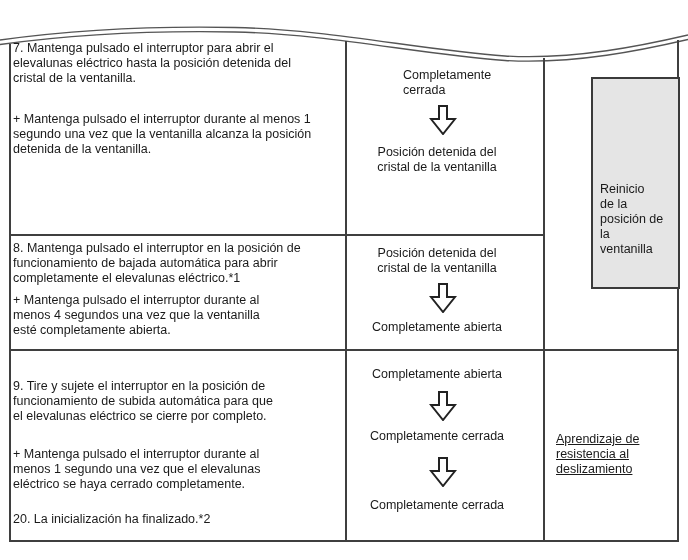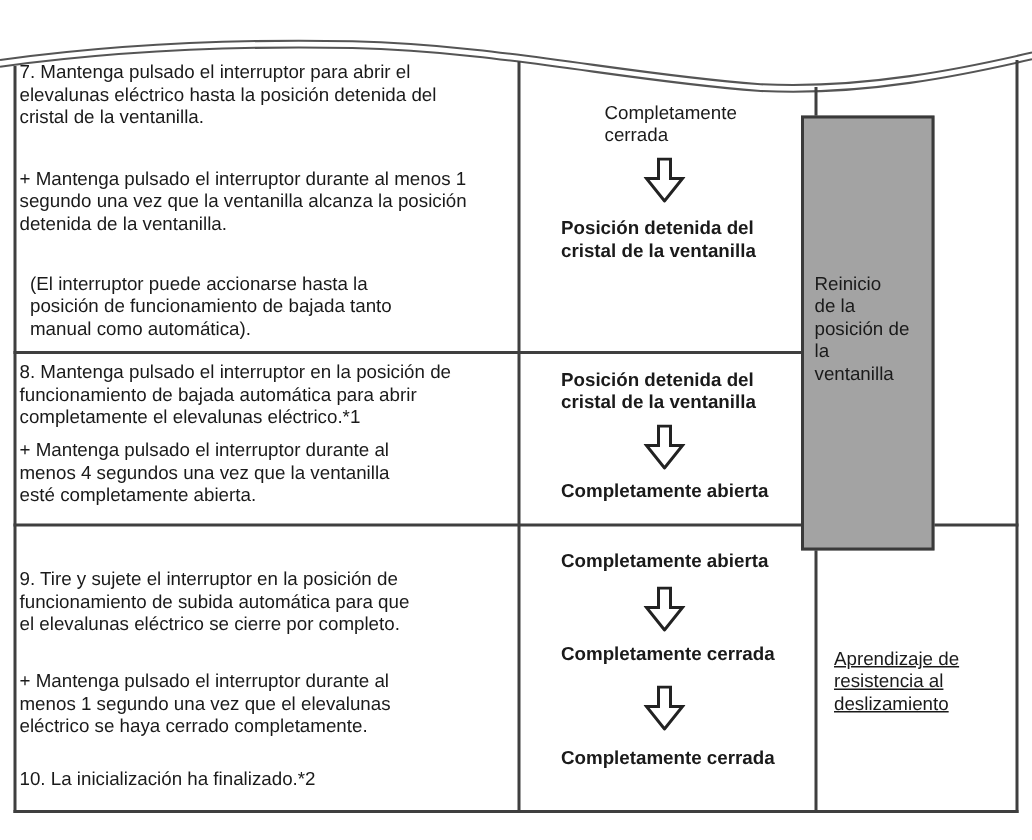--- a/index.html
+++ b/index.html
@@ -14,28 +14,28 @@
     line-height: 15px;
     color: #1a1a1a;
     overflow: hidden;
     padding-left: 30px;
   }
   svg.lines { position: absolute; left: 0; top: 0; }
   .txt { white-space: pre-line; }
   .left-cell { position: absolute; left: 13px; width: 326px; }
   .left-cell p { white-space: pre-line; }
   .indent { padding-left: 7px; }
-  .mid { position: absolute; left: 374px; width: 158px; text-align: left; white-space: pre-line; font-weight: bold; }
+  .mid { position: absolute; left: 358px; width: 158px; text-align: center; white-space: pre-line; }
   .mid-left { position: absolute; left: 403px; width: 120px; text-align: left; white-space: pre-line; }
   .arrow-wrap { position: absolute; left: 429px; width: 28px; height: 30px; }
   .inner-box {
-    position: absolute; left: 534px; top: 77px;
-    width: 89px; height: 290px;
+    position: absolute; left: 591px; top: 77px;
+    width: 89px; height: 212px;
     border: 2px solid #3a3a3a;
-    background: #a3a3a3;
+    background: #e5e5e5;
   }
   .inner-box .txt { padding: 103px 2px 0 7px; }
   .side-label2 { position: absolute; left: 556px; top: 432px; width: 115px; white-space: pre-line; text-decoration: underline; }
 </style>
 </head>
 <body>
 
 <div class="page">
 
   <svg class="lines" width="688" height="560" viewBox="0 0 688 560">
@@ -56,42 +56,39 @@
     <line x1="9" y1="350" x2="679" y2="350" stroke="#3f3f3f" stroke-width="2"></line>
   </svg>
 
   <div class="left-cell" style="top:41px">
     <p>7. Mantenga pulsado el interruptor para abrir el
 elevalunas eléctrico hasta la posición detenida del
 cristal de la ventanilla.</p>
     <p style="margin-top:26px">+ Mantenga pulsado el interruptor durante al menos 1
 segundo una vez que la ventanilla alcanza la posición
 detenida de la ventanilla.</p>
-    <p class="indent" style="margin-top:25px">(El interruptor puede accionarse hasta la
-posición de funcionamiento de bajada tanto
-manual como automática).</p>
   </div>
 
   <div class="left-cell" style="top:241px">
     <p>8. Mantenga pulsado el interruptor en la posición de
 funcionamiento de bajada automática para abrir
 completamente el elevalunas eléctrico.*1</p>
     <p style="margin-top:7px">+ Mantenga pulsado el interruptor durante al
 menos 4 segundos una vez que la ventanilla
 esté completamente abierta.</p>
   </div>
 
   <div class="left-cell" style="top:379px">
     <p>9. Tire y sujete el interruptor en la posición de
 funcionamiento de subida automática para que
 el elevalunas eléctrico se cierre por completo.</p>
     <p style="margin-top:23px">+ Mantenga pulsado el interruptor durante al
 menos 1 segundo una vez que el elevalunas
 eléctrico se haya cerrado completamente.</p>
-    <p style="margin-top:20px">10. La inicialización ha finalizado.*2</p>
+    <p style="margin-top:20px">20. La inicialización ha finalizado.*2</p>
   </div>
 
   <div class="mid-left" style="top:68px">Completamente
 cerrada</div>
   <div class="arrow-wrap" style="top:105px">
     <svg width="28" height="30" viewBox="0 0 28 30">
         <path d="M10,1 h8 v13 h8 L14,29 L2,14 h8 Z" fill="#ffffff" stroke="#222222" stroke-width="2" stroke-linejoin="miter"></path>
       </svg>
   </div>
   <div class="mid" style="top:145px">Posición detenida del

